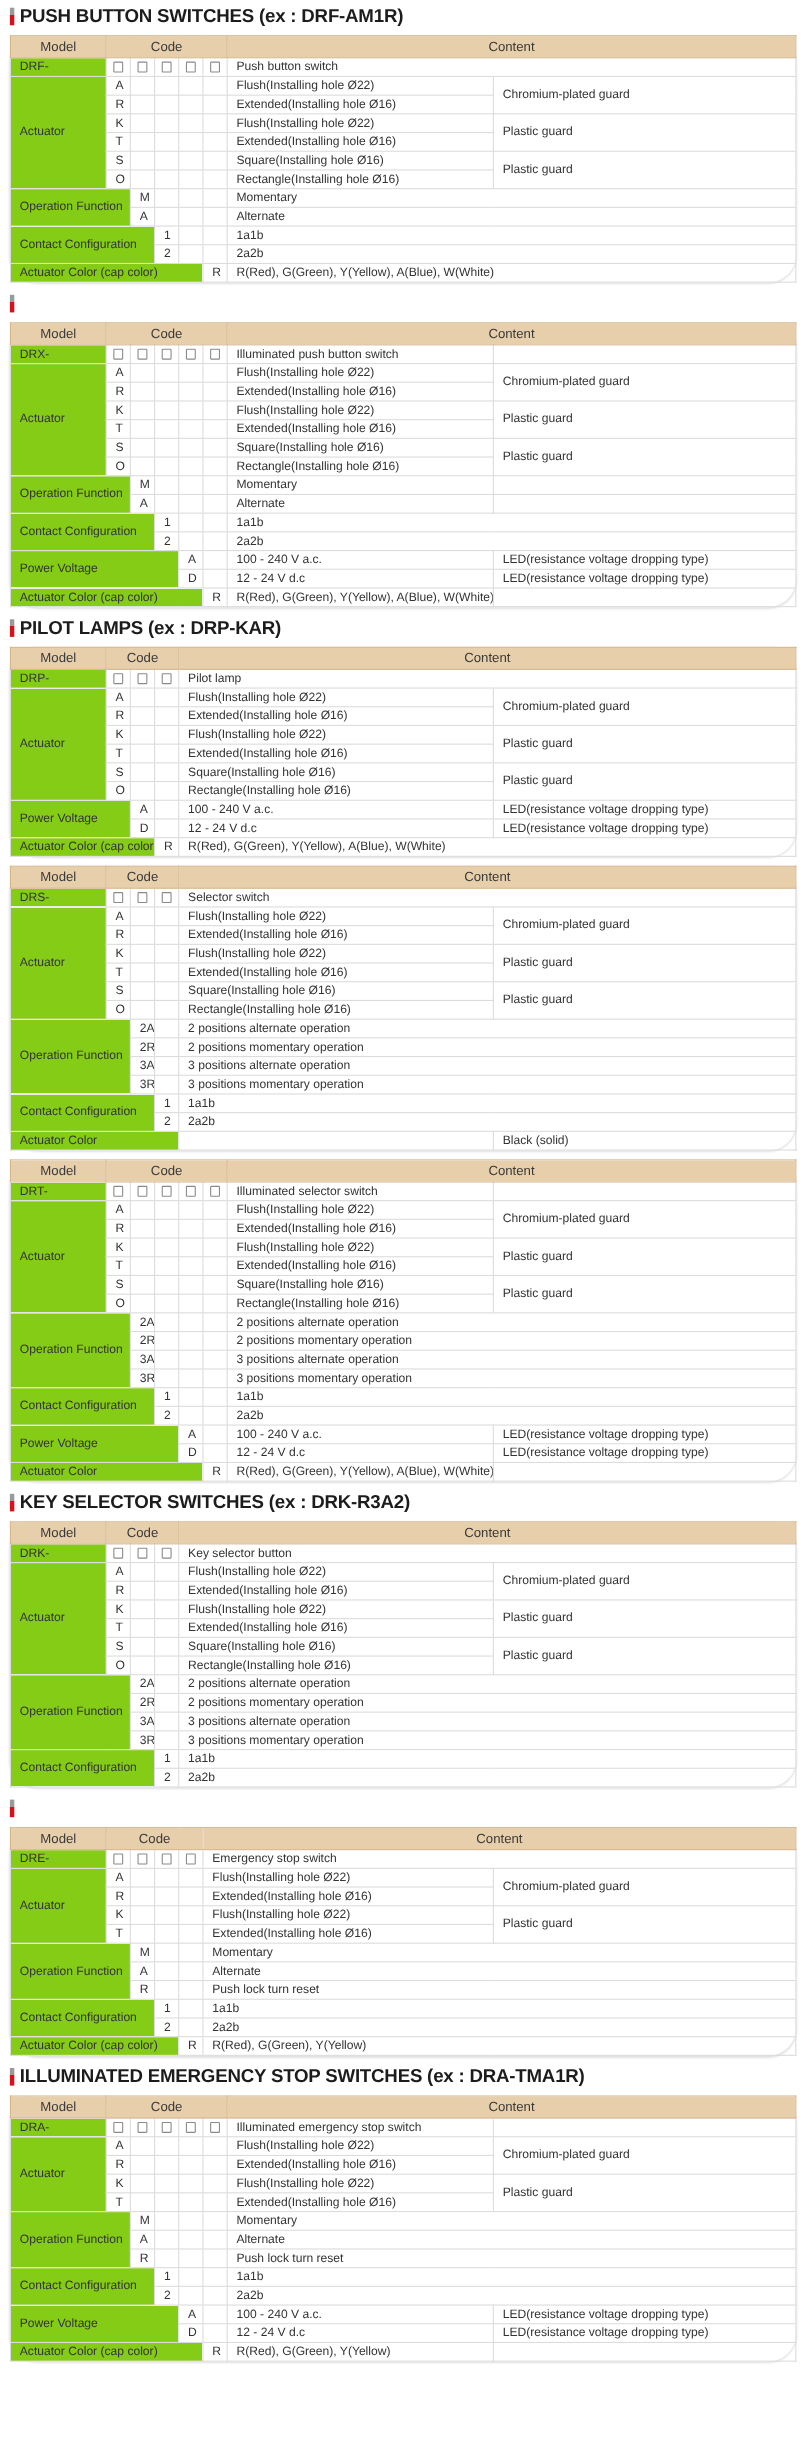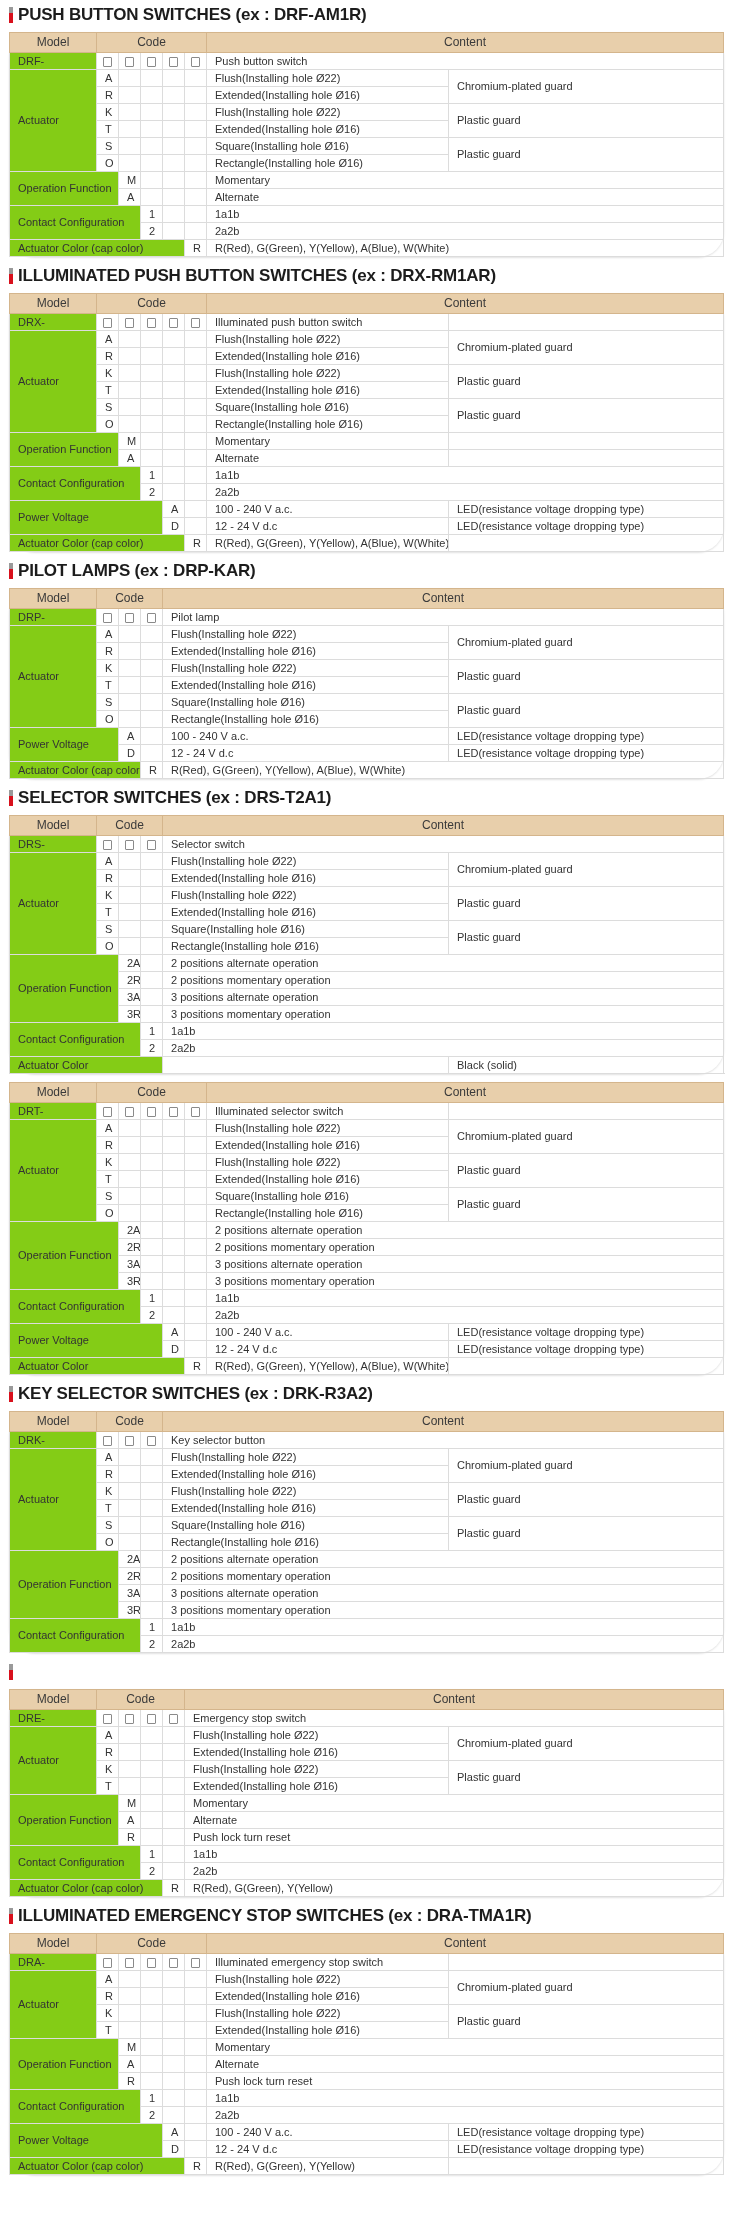--- a/index.html
+++ b/index.html
@@ -167,21 +167,20 @@
             <td class="label" colspan="5" rowspan="1">Actuator Color (cap color)</td>
             <td class="code">R</td>
             <td class="content" colspan="2">R(Red), G(Green), Y(Yellow), A(Blue), W(White)</td>
           </tr>
         </tbody>
       </table>
     </div>
     <div class="section">
       <div class="section-title">
         <span class="accent-bar"></span>
-        <span>ILLUMINATED PUSH BUTTON SWITCHES (ex : DRX-RM1AR)</span>
       </div>
       <table class="spec">
         <colgroup>
           <col style="width: 87px;">
           <col style="width: 22px;">
           <col style="width: 22px;">
           <col style="width: 22px;">
           <col style="width: 22px;">
           <col style="width: 22px;">
           <col style="width: 242px;">
@@ -393,24 +392,20 @@
           </tr>
           <tr>
             <td class="label wrap" colspan="3" rowspan="1">Actuator Color (cap color)</td>
             <td class="code">R</td>
             <td class="content" colspan="2">R(Red), G(Green), Y(Yellow), A(Blue), W(White)</td>
           </tr>
         </tbody>
       </table>
     </div>
     <div class="section">
-      <div class="section-title">
-        <span class="accent-bar"></span>
-        <span>SELECTOR SWITCHES (ex : DRS-T2A1)</span>
-      </div>
       <table class="spec">
         <colgroup>
           <col style="width: 87px;">
           <col style="width: 22px;">
           <col style="width: 22px;">
           <col style="width: 22px;">
           <col style="width: 286px;">
           <col style="width: 275px;">
         </colgroup>
         <thead>

